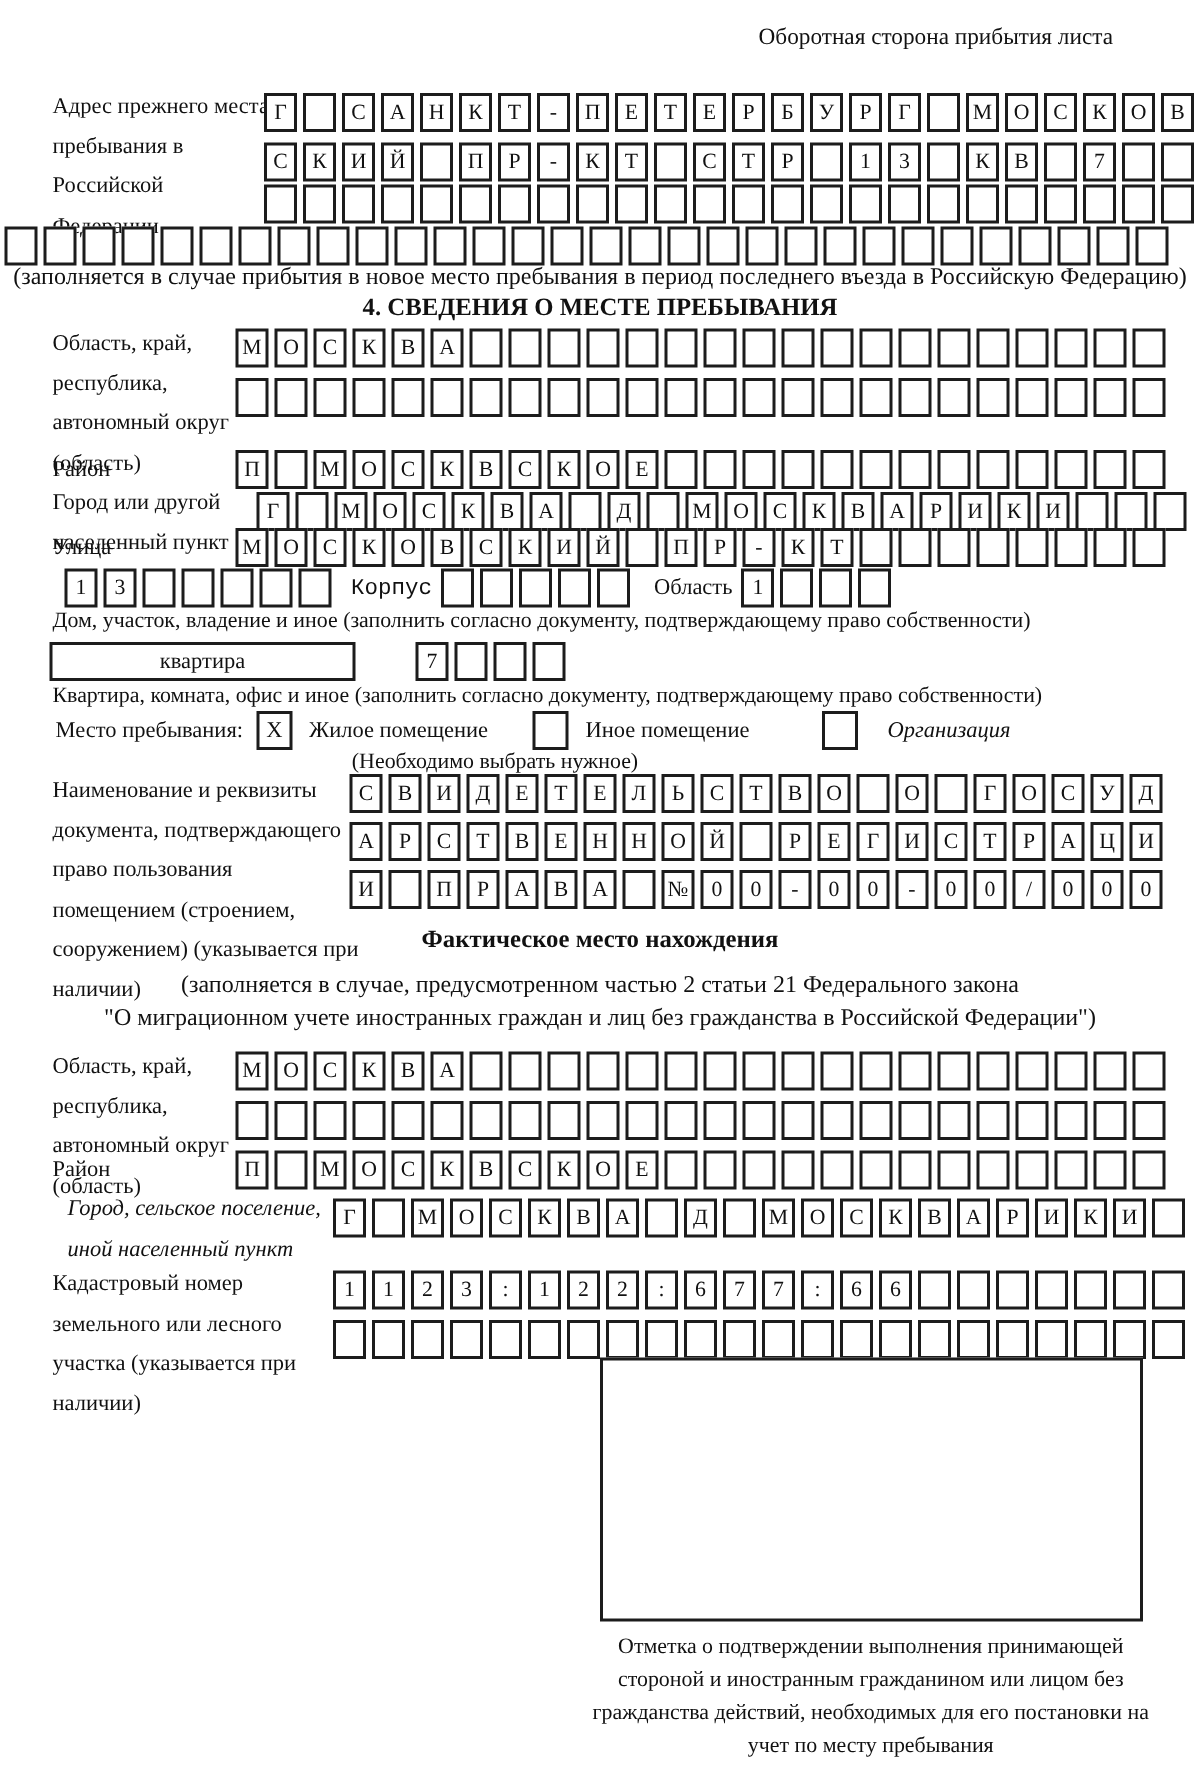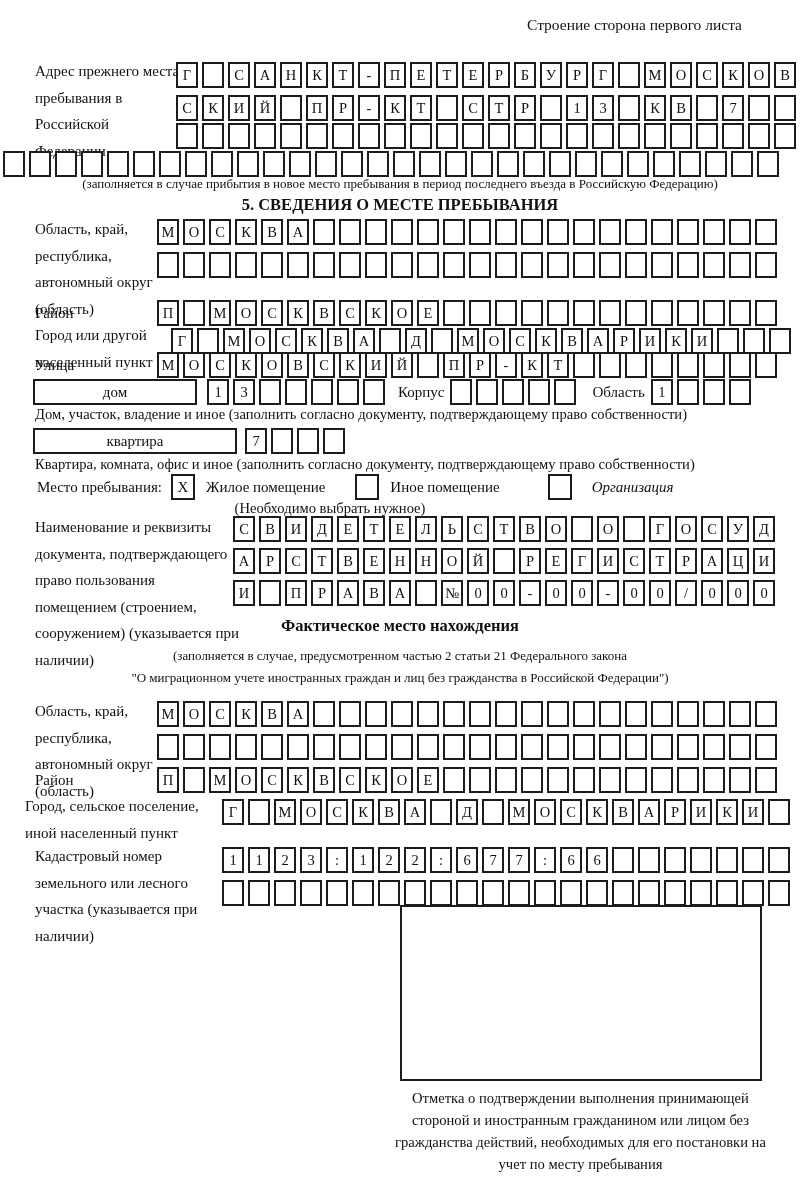--- a/index.html
+++ b/index.html
@@ -9,37 +9,37 @@
     font-size:15px; position:relative; overflow:hidden;
   }
   .abs { position:absolute; }
   .cellrow { display:flex; gap:4px; }
   .cell {
     flex:0 0 auto; width:18px; height:22px; border:2px solid #1c1c1c;
     text-align:center; line-height:22px; font-size:14.5px; background:#fff;
   }
   .label { font-size:15px; line-height:26.5px; }
   .caption { font-size:14.6px; }
-  .note { font-size:13px; text-align:center; width:800px; left:0; }
+  .note { font-size:16px; text-align:center; width:800px; left:0; }
   .hdr { font-weight:bold; font-size:16.5px; text-align:center; width:800px; left:0; }
   .boxfield {
     border:2px solid #1c1c1c; height:22px; line-height:22px;
     text-align:center; background:#fff; flex:0 0 auto;
   }
   .checkbox {
     flex:0 0 auto; width:20px; height:22px; border:2px solid #1c1c1c;
     text-align:center; line-height:22px; font-size:15px; background:#fff;
   }
   .flexrow { display:flex; align-items:center; }
   .bigbox { border:2px solid #1c1c1c; background:#fff; }
 </style>
 </head>
 <body>
 
-<div class="abs" style="top:16px; right:58px; font-size:15.5px;">Строение сторона первого листа</div>
+<div class="abs" style="top:16px; right:58px; font-size:15.5px;">Оборотная сторона прибытия листа</div>
 
 <div class="abs label" style="left:35px; top:58px; width:145px;">Адрес прежнего места пребывания в Российской Федерации</div>
 <div class="abs cellrow" style="left:176px; top:62px;">
     <span class="cell">Г</span>
     <span class="cell"></span>
     <span class="cell">С</span>
     <span class="cell">А</span>
     <span class="cell">Н</span>
     <span class="cell">К</span>
     <span class="cell">Т</span>
@@ -140,21 +140,21 @@
     <span class="cell"></span>
     <span class="cell"></span>
     <span class="cell"></span>
     <span class="cell"></span>
     <span class="cell"></span>
     <span class="cell"></span>
     <span class="cell"></span>
   </div>
 <div class="abs note" style="top:176px;">(заполняется в случае прибытия в новое место пребывания в период последнего въезда в Российскую Федерацию)</div>
 
-<div class="abs hdr" style="top:195px;">5. СВЕДЕНИЯ О МЕСТЕ ПРЕБЫВАНИЯ</div>
+<div class="abs hdr" style="top:195px;">4. СВЕДЕНИЯ О МЕСТЕ ПРЕБЫВАНИЯ</div>
 
 <div class="abs label" style="left:35px; top:216px; width:118px;">Область, край, республика, автономный округ (область)</div>
 <div class="abs cellrow" style="left:157px; top:219px;">
     <span class="cell">М</span>
     <span class="cell">О</span>
     <span class="cell">С</span>
     <span class="cell">К</span>
     <span class="cell">В</span>
     <span class="cell">А</span>
     <span class="cell"></span>
@@ -281,49 +281,48 @@
     <span class="cell"></span>
     <span class="cell"></span>
     <span class="cell"></span>
     <span class="cell"></span>
     <span class="cell"></span>
     <span class="cell"></span>
     <span class="cell"></span>
   </div>
 
 <div class="abs flexrow" style="left:33px; top:379px;">
-  <div class="boxfield" style="width:160px;">дом</div>
   <div class="cellrow" style="margin-left:10px;">
       <span class="cell">1</span>
       <span class="cell">3</span>
       <span class="cell"></span>
       <span class="cell"></span>
       <span class="cell"></span>
       <span class="cell"></span>
       <span class="cell"></span>
     </div>
-  <span style="margin-left:13px;">Корпус</span>
+  <span style="margin-left:13px;font-family:Liberation Mono, monospace;">Корпус</span>
   <div class="cellrow" style="margin-left:6px;">
       <span class="cell"></span>
       <span class="cell"></span>
       <span class="cell"></span>
       <span class="cell"></span>
       <span class="cell"></span>
     </div>
   <span style="margin-left:16px;">Область</span>
   <div class="cellrow" style="margin-left:6px;">
       <span class="cell">1</span>
       <span class="cell"></span>
       <span class="cell"></span>
       <span class="cell"></span>
     </div>
 </div>
 <div class="abs caption" style="left:35px; top:406px;">Дом, участок, владение и иное (заполнить согласно документу, подтверждающему право собственности)</div>
 
-<div class="abs flexrow" style="left:33px; top:428px;">
+<div class="abs flexrow" style="left:33px; top:428px;gap:32px;">
   <div class="boxfield" style="width:200px;">квартира</div>
   <div class="cellrow" style="margin-left:8px;">
       <span class="cell">7</span>
       <span class="cell"></span>
       <span class="cell"></span>
       <span class="cell"></span>
     </div>
 </div>
 <div class="abs caption" style="left:35px; top:456px;">Квартира, комната, офис и иное (заполнить согласно документу, подтверждающему право собственности)</div>
 
@@ -488,21 +487,21 @@
     <span class="cell"></span>
     <span class="cell"></span>
     <span class="cell"></span>
     <span class="cell"></span>
     <span class="cell"></span>
     <span class="cell"></span>
     <span class="cell"></span>
     <span class="cell"></span>
   </div>
 
-<div class="abs label" style="left:25px; top:793px; width:195px;">Город, сельское поселение, иной населенный пункт</div>
+<div class="abs label" style="left:45px; top:793px; width:195px;font-style:italic;">Город, сельское поселение, иной населенный пункт</div>
 <div class="abs cellrow" style="left:222px; top:799px;">
     <span class="cell">Г</span>
     <span class="cell"></span>
     <span class="cell">М</span>
     <span class="cell">О</span>
     <span class="cell">С</span>
     <span class="cell">К</span>
     <span class="cell">В</span>
     <span class="cell">А</span>
     <span class="cell"></span>

